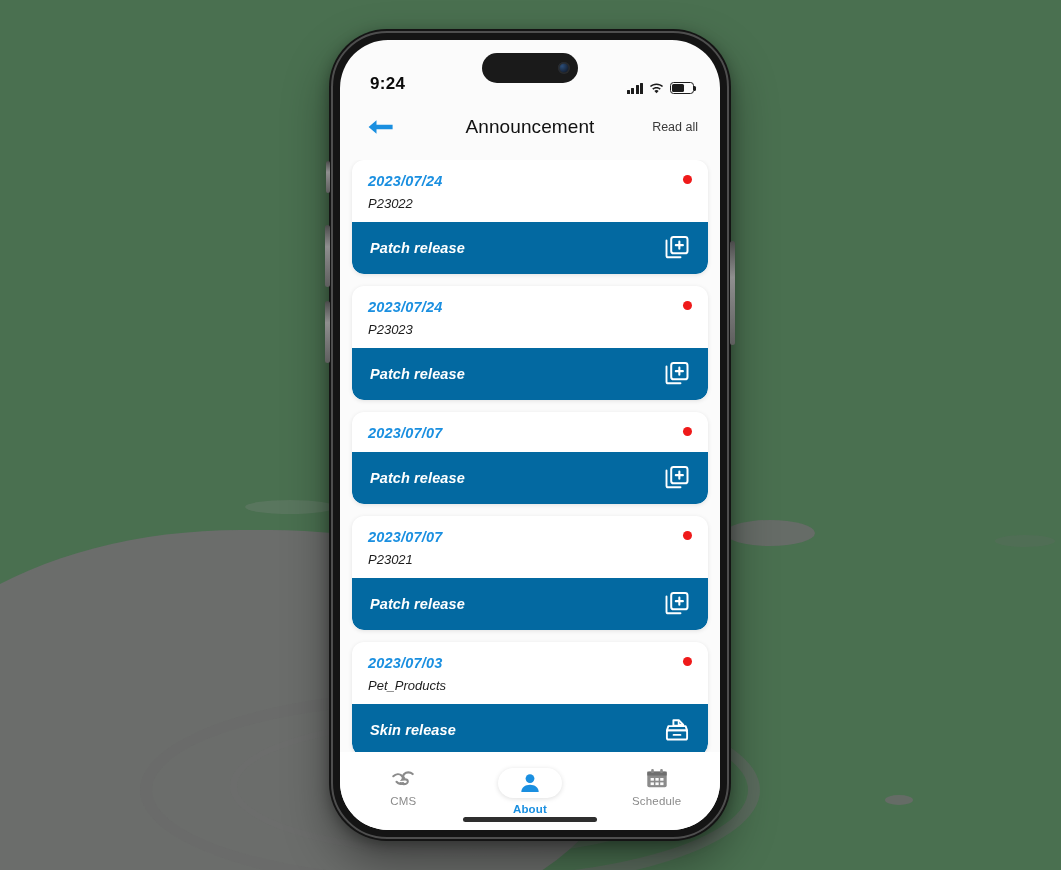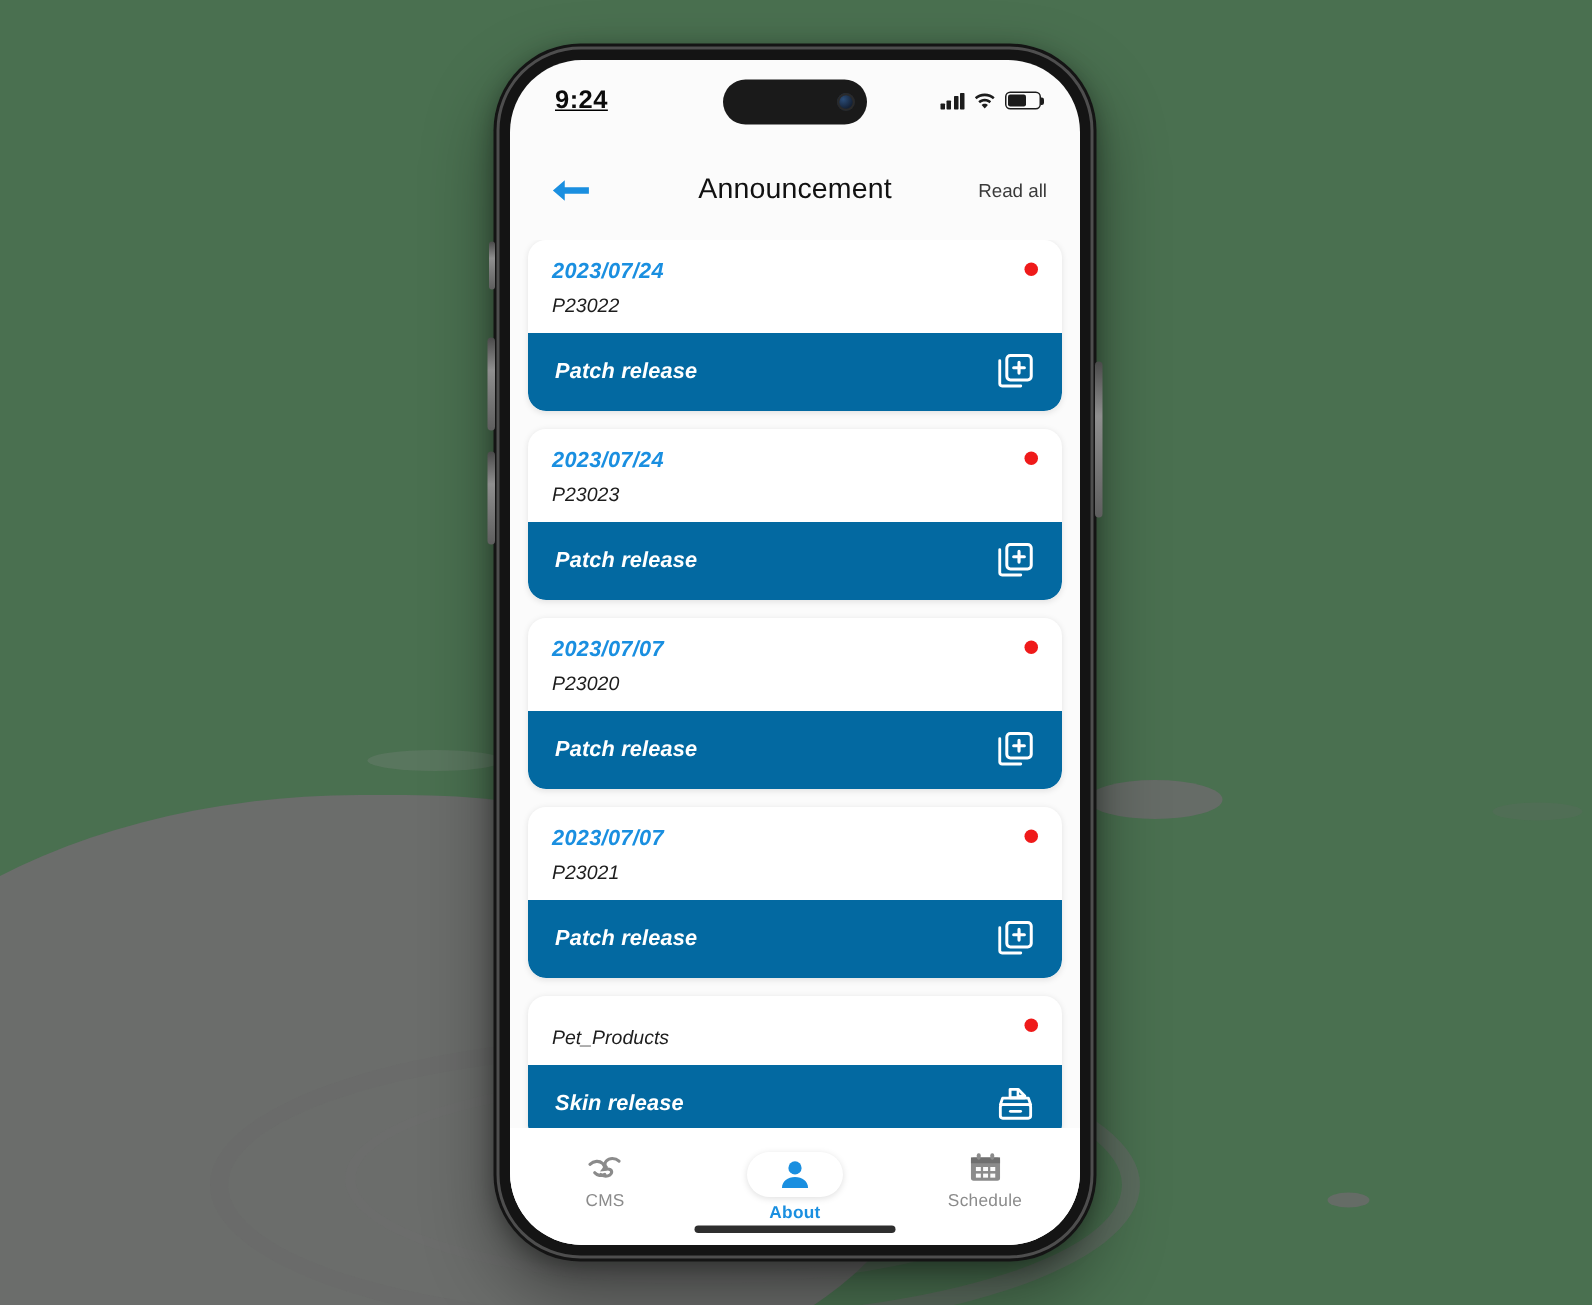--- a/index.html
+++ b/index.html
@@ -131,25 +131,24 @@
     overflow: hidden;
     display: flex;
     flex-direction: column;
   }
 
   
   .status-bar {
     height: 54px;
     flex: none;
     display: flex;
-    align-items: center;
+    align-items: flex-end;
     justify-content: space-between;
     padding: 0 26px 0 30px;
     position: relative;
-    text-decoration: underline;
   }
   .status-time {
     font-size: 17px;
     font-weight: 700;
     color: #0b0b0b;
     letter-spacing: .3px;
   }
   .dynamic-island {
     position: absolute;
     left: 50%;
@@ -410,21 +409,20 @@
             <path d="M2.5 5.5v15.2a1.6 1.6 0 0 0 1.6 1.6h12.4" fill="none" stroke="#fff" stroke-width="1.9" stroke-linecap="round"></path>
             <rect x="7.2" y="2" width="16.3" height="16.3" rx="2.4" fill="none" stroke="#fff" stroke-width="2"></rect>
             <path d="M15.35 6.6v7.1M11.8 10.15h7.1" stroke="#fff" stroke-width="2.1" stroke-linecap="round"></path>
           </svg>
         </div>
       </div>
 
       <div class="ann-card">
         <div class="ann-top">
           <div class="ann-date">2023/07/07</div>
-          <div class="ann-code">P23020</div>
           <div class="unread-dot"></div>
         </div>
         <div class="ann-bottom">
           <div class="ann-label">Patch release</div>
           <svg class="ann-icon" viewBox="0 0 26 26">
             <path d="M2.5 5.5v15.2a1.6 1.6 0 0 0 1.6 1.6h12.4" fill="none" stroke="#fff" stroke-width="1.9" stroke-linecap="round"></path>
             <rect x="7.2" y="2" width="16.3" height="16.3" rx="2.4" fill="none" stroke="#fff" stroke-width="2"></rect>
             <path d="M15.35 6.6v7.1M11.8 10.15h7.1" stroke="#fff" stroke-width="2.1" stroke-linecap="round"></path>
           </svg>
         </div>
@@ -441,20 +439,21 @@
           <svg class="ann-icon" viewBox="0 0 26 26">
             <path d="M2.5 5.5v15.2a1.6 1.6 0 0 0 1.6 1.6h12.4" fill="none" stroke="#fff" stroke-width="1.9" stroke-linecap="round"></path>
             <rect x="7.2" y="2" width="16.3" height="16.3" rx="2.4" fill="none" stroke="#fff" stroke-width="2"></rect>
             <path d="M15.35 6.6v7.1M11.8 10.15h7.1" stroke="#fff" stroke-width="2.1" stroke-linecap="round"></path>
           </svg>
         </div>
       </div>
 
       <div class="ann-card">
         <div class="ann-top">
+          <div class="ann-date">2023/07/03</div>
           <div class="ann-code">Pet_Products</div>
           <div class="unread-dot"></div>
         </div>
         <div class="ann-bottom">
           <div class="ann-label">Skin release</div>
           <svg class="ann-icon" viewBox="0 0 26 26">
             <path d="M9.4 3.2h5.4l4.4 4.4v1.2H9.4z" fill="none" stroke="#fff" stroke-width="1.9" stroke-linejoin="round"></path>
             <path d="M14.6 3.3v4.3h4.3" fill="none" stroke="#fff" stroke-width="1.7" stroke-linejoin="round"></path>
             <path d="M4.4 9.1h17.2l1.5 4.3H2.9z" fill="none" stroke="#fff" stroke-width="1.9" stroke-linejoin="round"></path>
             <rect x="2.9" y="13.4" width="20.2" height="9.1" rx="1.6" fill="none" stroke="#fff" stroke-width="1.9"></rect>

